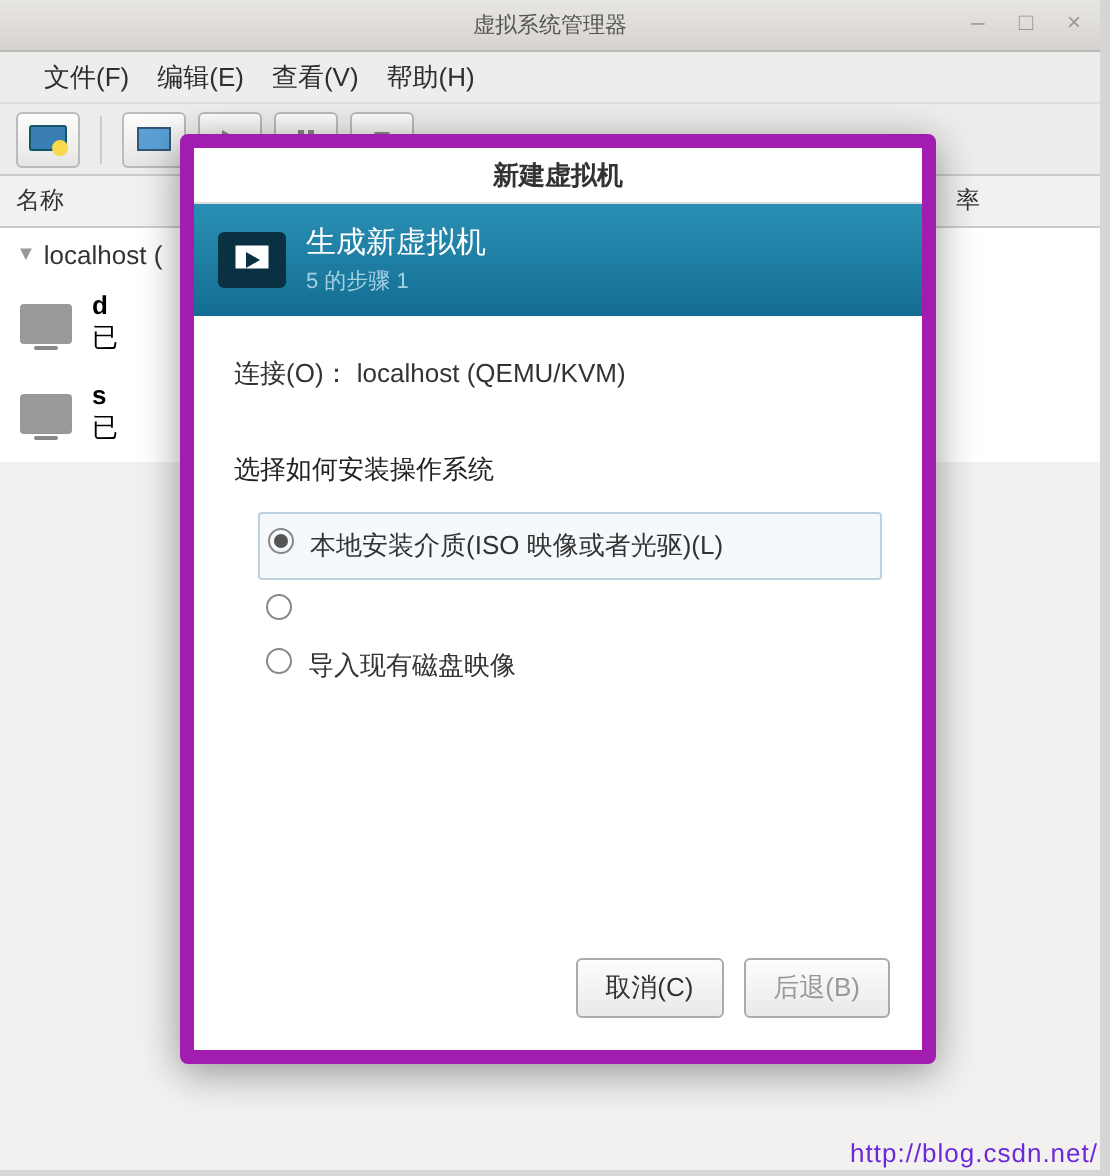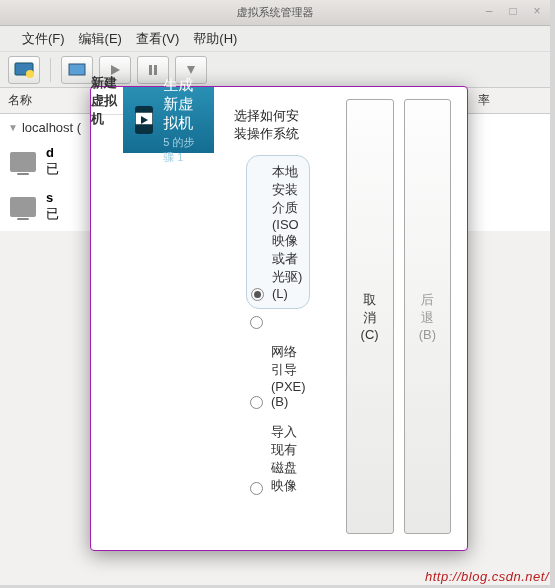--- a/index.html
+++ b/index.html
@@ -25,43 +25,43 @@
 .col-rate { width: 80px; }
 
 .table-body { background: #fff; padding: 2px 0; }
 .row-group { padding: 4px 8px; color: #333; display: flex; align-items: center; gap: 4px; }
 .row-group .tri { color: #999; font-size: 10px; }
 .vm-row { display: flex; align-items: center; gap: 10px; padding: 6px 10px; }
 .vm-icon { width: 26px; height: 20px; background: #999; border-radius: 2px; position: relative; }
 .vm-icon::after { content: ""; position: absolute; left: 7px; bottom: -3px; width: 12px; height: 2px; background: #888; border-radius: 1px; }
 
 
-.dialog { position: absolute; left: 90px; top: 86px; width: 378px; height: 465px; background: #fff; border: 1px solid #a21caf; box-shadow: 0 4px 20px rgba(0,0,0,0.4); border-radius: 4px; display: flex; flex-direction: row; }
+.dialog { position: absolute; left: 90px; top: 67px; width: 378px; height: 465px; background: #fff; border: 7px solid #a21caf; box-shadow: 0 4px 20px rgba(0,0,0,0.4); border-radius: 4px; display: flex; flex-direction: column; }
 .dialog-titlebar { height: 28px; display: flex; align-items: center; justify-content: center; font-size: 13px; font-weight: bold; color: #333; border-bottom: 1px solid #ddd; }
-.dialog-header { background: #1e7fa4; background: linear-gradient(#2a8fb4, #146d92); color: #fff; height: 66px; display: flex; align-items: center; gap: 10px; padding: 0 12px; justify-content: center; }
+.dialog-header { background: #1e7fa4; background: linear-gradient(#2a8fb4, #146d92); color: #fff; height: 56px; display: flex; align-items: center; gap: 10px; padding: 0 12px; }
 .header-icon { width: 34px; height: 28px; background: #0a3142; border-radius: 3px; display: flex; align-items: center; justify-content: center; }
 .header-icon svg { width: 18px; height: 18px; }
 .header-text .h1 { font-size: 15px; }
 .header-text .h2 { font-size: 11px; color: #a3d1e3; margin-top: 2px; }
 
 .dialog-body { padding: 20px 20px 10px 20px; flex: 1; }
 .conn-line { font-size: 13px; color: #333; margin-bottom: 30px; }
 .section-label { font-size: 13px; color: #222; margin-bottom: 12px; }
 .radio-group { padding-left: 12px; }
-.radio-item { display: flex; align-items: flex-end; gap: 8px; padding: 7px 4px; border-radius: 13px; }
+.radio-item { display: flex; align-items: flex-start; gap: 8px; padding: 7px 4px; border-radius: 2px; }
 .radio-item.selected { border: 1px solid #bcd2e0; background: #f5f9fc; }
 .radio { width: 13px; height: 13px; border: 1px solid #888; border-radius: 50%; display: flex; align-items: center; justify-content: center; flex-shrink: 0; }
 .radio.checked::after { content: ""; width: 7px; height: 7px; background: #555; border-radius: 50%; }
 .radio-label { font-size: 13px; color: #333; }
 
 .dialog-footer { padding: 12px 16px 16px; display: flex; justify-content: flex-end; gap: 10px; }
 .dialog-footer button { padding: 5px 14px; border: 1px solid #aaa; border-radius: 3px; background: linear-gradient(#fdfdfd,#e9e9e7); font-size: 13px; color: #333; font-family: Liberation Sans, sans-serif; }
 .dialog-footer button:disabled { color: #999; }
 
-.watermark { position: absolute; right: 6px; bottom: 4px; color: #b91c1c; font-size: 13px; font-style: italic; letter-spacing: 0.5px; }
+.watermark { position: absolute; right: 6px; bottom: 4px; color: #6d28d9; font-size: 13px; letter-spacing: 0.5px; }
 </style>
 </head>
 <body>
 
 <div class="main-window">
   <div class="titlebar">
     <span class="title">虚拟系统管理器</span>
     <div class="controls">
       <span>–</span>
       <span>□</span>
@@ -140,32 +140,32 @@
           <rect x="1" y="2" width="16" height="11" fill="#fff" stroke="#fff" stroke-width="0.5"></rect>
           <polygon points="6,5 13,9 6,13" fill="#0a3142"></polygon>
         </svg>
     </div>
     <div class="header-text">
       <div class="h1">生成新虚拟机</div>
       <div class="h2">5 的步骤 1</div>
     </div>
   </div>
   <div class="dialog-body">
+    <div class="conn-line">
+      <span>连接(O)：</span>
+      <span>localhost (QEMU/KVM)</span>
+    </div>
     <div class="section-label">选择如何安装操作系统</div>
     <div class="radio-group">
       <div class="radio-item selected">
         <span class="radio checked"></span>
         <span class="radio-label">本地安装介质(ISO 映像或者光驱)(L)</span>
       </div>
       <div class="radio-item">
         <span class="radio"></span>
-      </div>
-      <div class="radio-item">
-        <span class="radio"></span>
-        <span class="radio-label">网络引导(PXE)(B)</span>
       </div>
       <div class="radio-item">
         <span class="radio"></span>
         <span class="radio-label">导入现有磁盘映像</span>
       </div>
     </div>
   </div>
   <div class="dialog-footer">
     <button>取消(C)</button>
     <button disabled="">后退(B)</button>

